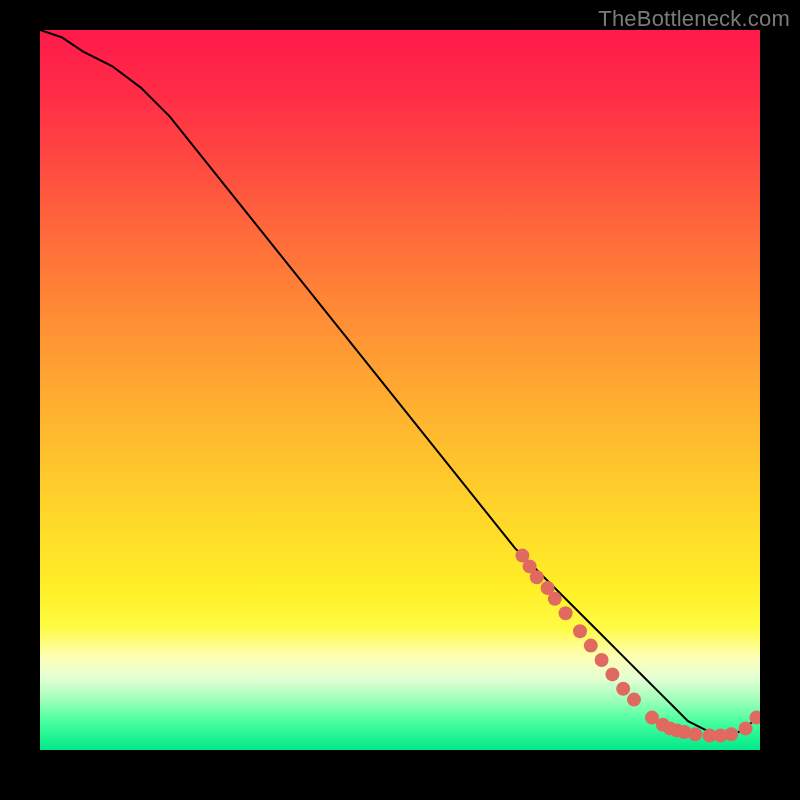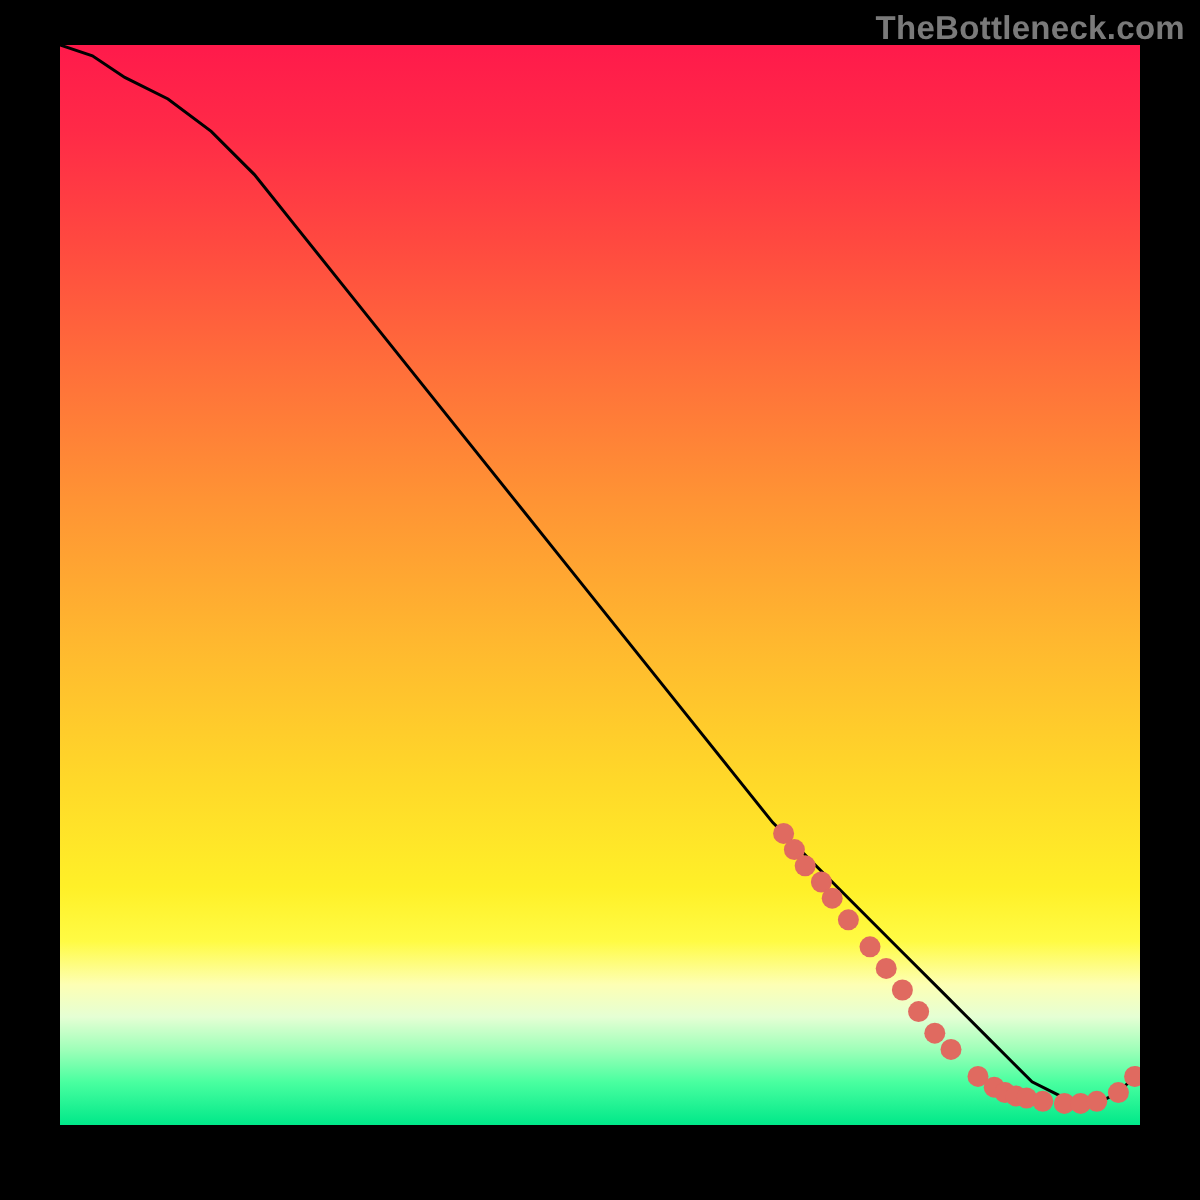--- a/index.html
+++ b/index.html
@@ -17,21 +17,21 @@
     height: 800px;
     background: #000;
   }
   .watermark {
     position: absolute;
     top: 6px;
     right: 10px;
     color: #7a7a7a;
     font-size: 22px;
     letter-spacing: 0.2px;
-    font-weight: 700;
+    font-weight: 400;
     z-index: 5;
   }
   .plot-frame {
     position: absolute;
     left: 40px;
     top: 30px;
     width: 720px;
     height: 720px;
     background: #000;
   }

